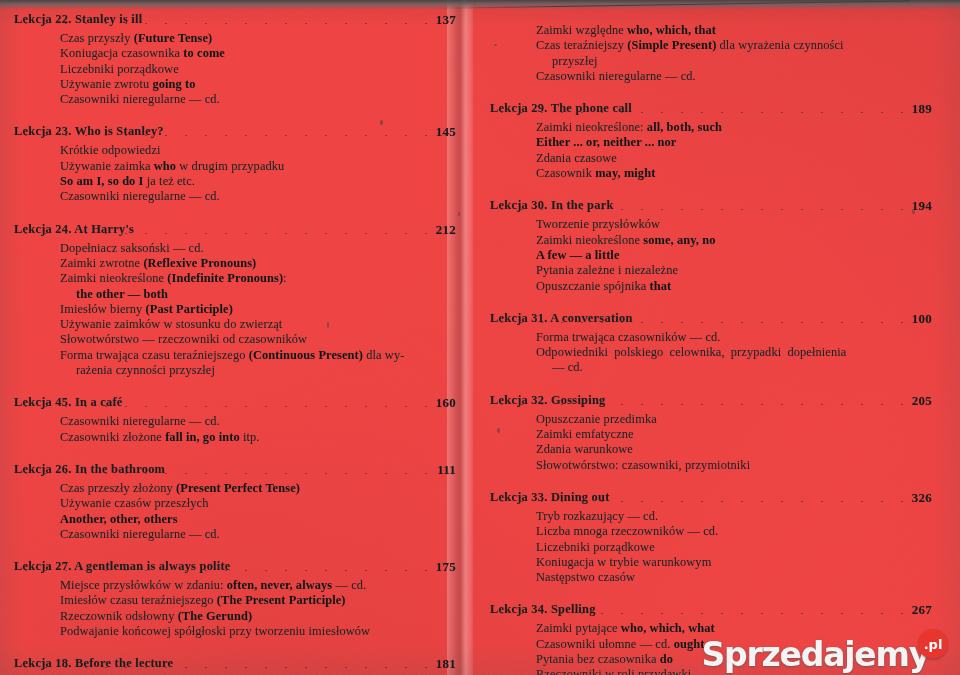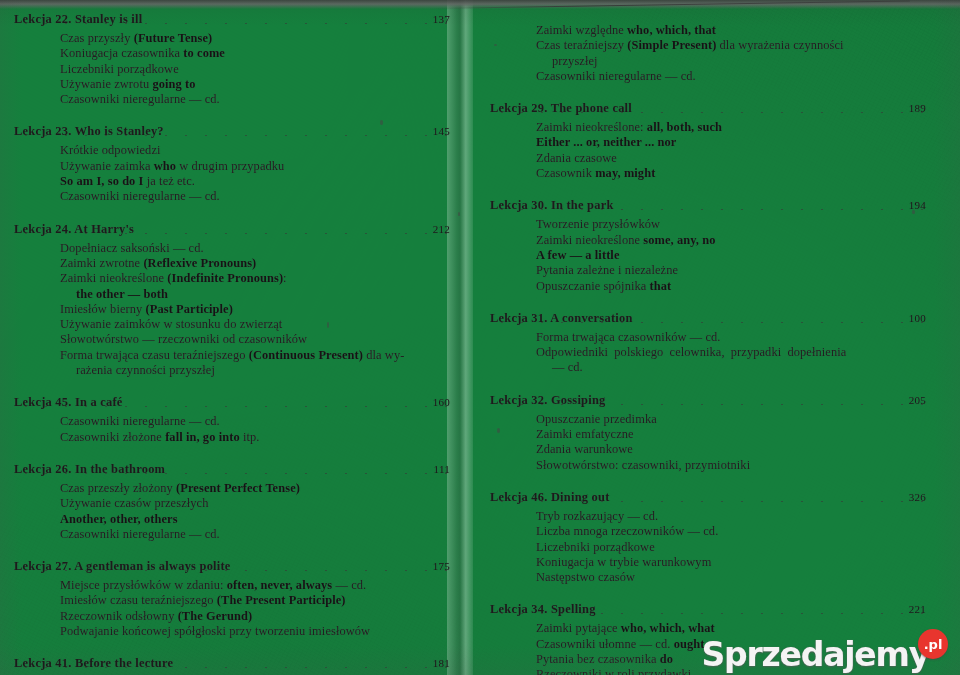--- a/index.html
+++ b/index.html
@@ -8,21 +8,21 @@
     background: #d9d9d9;
   }
   body {
     font-family: "Liberation Serif", "DejaVu Serif", serif;
   }
   #page {
     position: relative;
     width: 960px;
     height: 675px;
     overflow: hidden;
-    background: #15803d;
+    background: #ef4444;
   }
   
   #grain {
     position: absolute;
     inset: 0;
     pointer-events: none;
     opacity: .55;
     background:
       radial-gradient(circle at 12% 18%, rgba(255,255,255,.85) 0 28%, rgba(255,255,255,0) 60%),
       radial-gradient(circle at 72% 62%, rgba(255,255,255,.75) 0 24%, rgba(255,255,255,0) 58%),
@@ -105,23 +105,23 @@
     display: block;
     height: 1px;
     margin-left: 2px;
     background-image: radial-gradient(circle, rgba(55,55,55,.82) 0 .9px, rgba(0,0,0,0) 1.1px);
     background-size: 20px 1px;
     background-repeat: repeat-x;
     opacity: .75;
   }
   .pageno {
     position: absolute;
-    right: 12px;
-    font-weight: normal;
-    font-size: 11px;
+    right: 6px;
+    font-weight: bold;
+    font-size: 13px;
     color: #191919;
     z-index: 3;
     text-shadow: 0 0 1px rgba(90,90,90,.4);
   }
 
   .topics { margin: 4px 0 0 0; }
   .topic {
     font-size: 12.4px;
     line-height: 15.3px;
     color: #202020;
@@ -260,21 +260,21 @@
             <div class="topic"><span>Miejsce przysłówków w zdaniu: </span><b>often, never, always</b><span> — cd.</span></div>
             <div class="topic"><span>Imiesłów czasu teraźniejszego </span><b>(The Present Participle)</b></div>
             <div class="topic"><span>Rzeczownik odsłowny </span><b>(The Gerund)</b></div>
             <div class="topic"><span>Podwajanie końcowej spółgłoski przy tworzeniu imiesłowów</span></div>
           </div>
         </div>
         <div class="entry">
           <div class="gap-lg"></div>
           <div class="lesson-line"><span class="leader">
               <i></i>
-            </span><span class="lesson-title">Lekcja 41. Before the lecture</span><span class="pageno">181</span></div>
+            </span><span class="lesson-title">Lekcja 18. Before the lecture</span><span class="pageno">181</span></div>
         </div>
       </div>
   </div>
 
   <div class="page-col" id="col-right">
     <div class="col-inner" id="right-inner">
         <div style="height: 19px;"></div>
         <div class="topics">
           <div class="topic"><span>Zaimki względne </span><b>who, which, that</b></div>
           <div class="topic"><span>Czas teraźniejszy </span><b>(Simple Present)</b><span> dla wyrażenia czynności</span></div>
@@ -326,34 +326,34 @@
             <div class="topic"><span>Opuszczanie przedimka</span></div>
             <div class="topic"><span>Zaimki emfatyczne</span></div>
             <div class="topic"><span>Zdania warunkowe</span></div>
             <div class="topic"><span>Słowotwórstwo: czasowniki, przymiotniki</span></div>
           </div>
         </div>
         <div class="entry">
           <div class="gap-lg"></div>
           <div class="lesson-line"><span class="leader">
               <i></i>
-            </span><span class="lesson-title">Lekcja 46. Dining out</span><span class="pageno">326</span></div>
+            </span><span class="lesson-title">Lekcja 33. Dining out</span><span class="pageno">326</span></div>
           <div class="topics">
             <div class="topic"><span>Tryb rozkazujący — cd.</span></div>
             <div class="topic"><span>Liczba mnoga rzeczowników — cd.</span></div>
             <div class="topic"><span>Liczebniki porządkowe</span></div>
             <div class="topic"><span>Koniugacja w trybie warunkowym</span></div>
             <div class="topic"><span>Następstwo czasów</span></div>
           </div>
         </div>
         <div class="entry">
           <div class="gap-lg"></div>
           <div class="lesson-line"><span class="leader">
               <i></i>
-            </span><span class="lesson-title">Lekcja 34. Spelling</span><span class="pageno">221</span></div>
+            </span><span class="lesson-title">Lekcja 34. Spelling</span><span class="pageno">267</span></div>
           <div class="topics">
             <div class="topic"><span>Zaimki pytające </span><b>who, which, what</b></div>
             <div class="topic"><span>Czasowniki ułomne — cd. </span><b>ought</b></div>
             <div class="topic"><span>Pytania bez czasownika </span><b>do</b></div>
             <div class="topic"><span>Rzeczowniki w roli przydawki</span></div>
           </div>
         </div>
       </div>
   </div>
 

